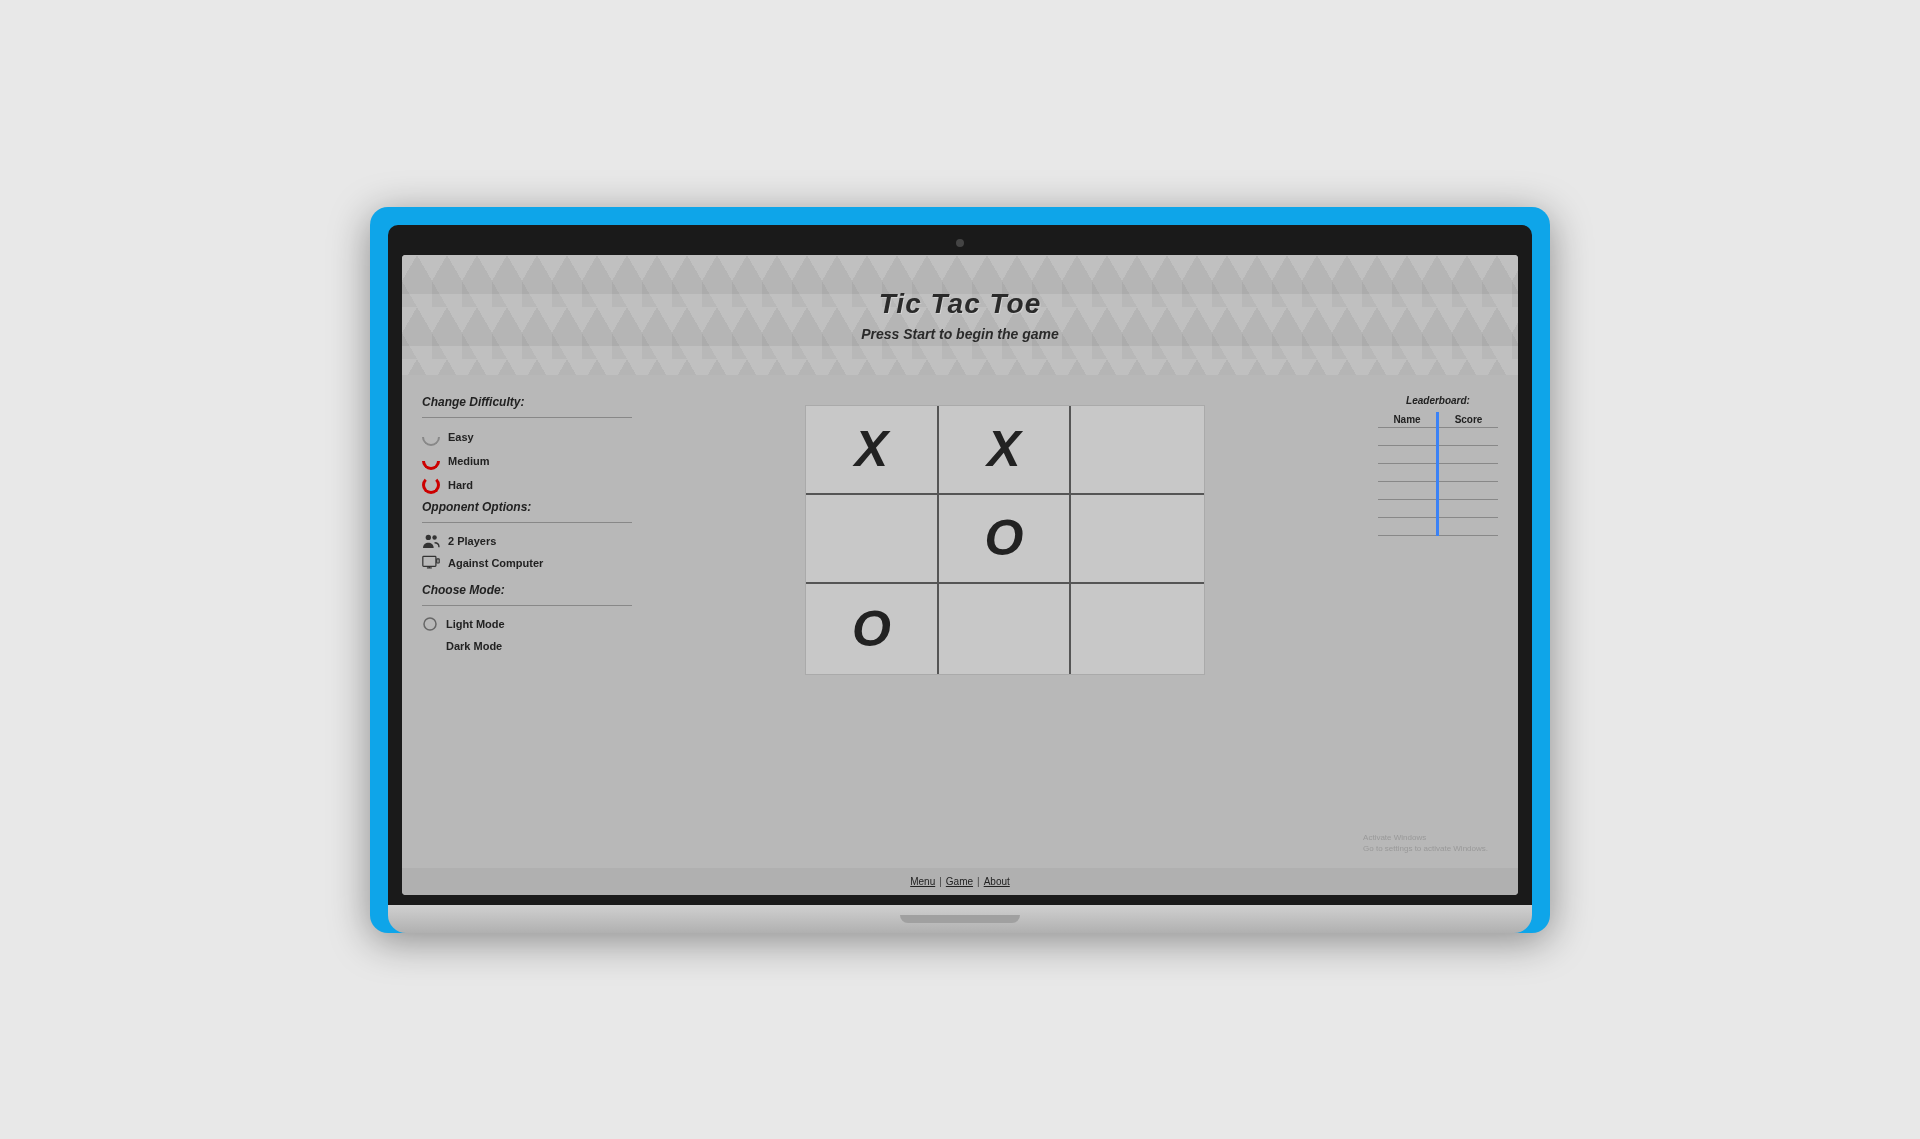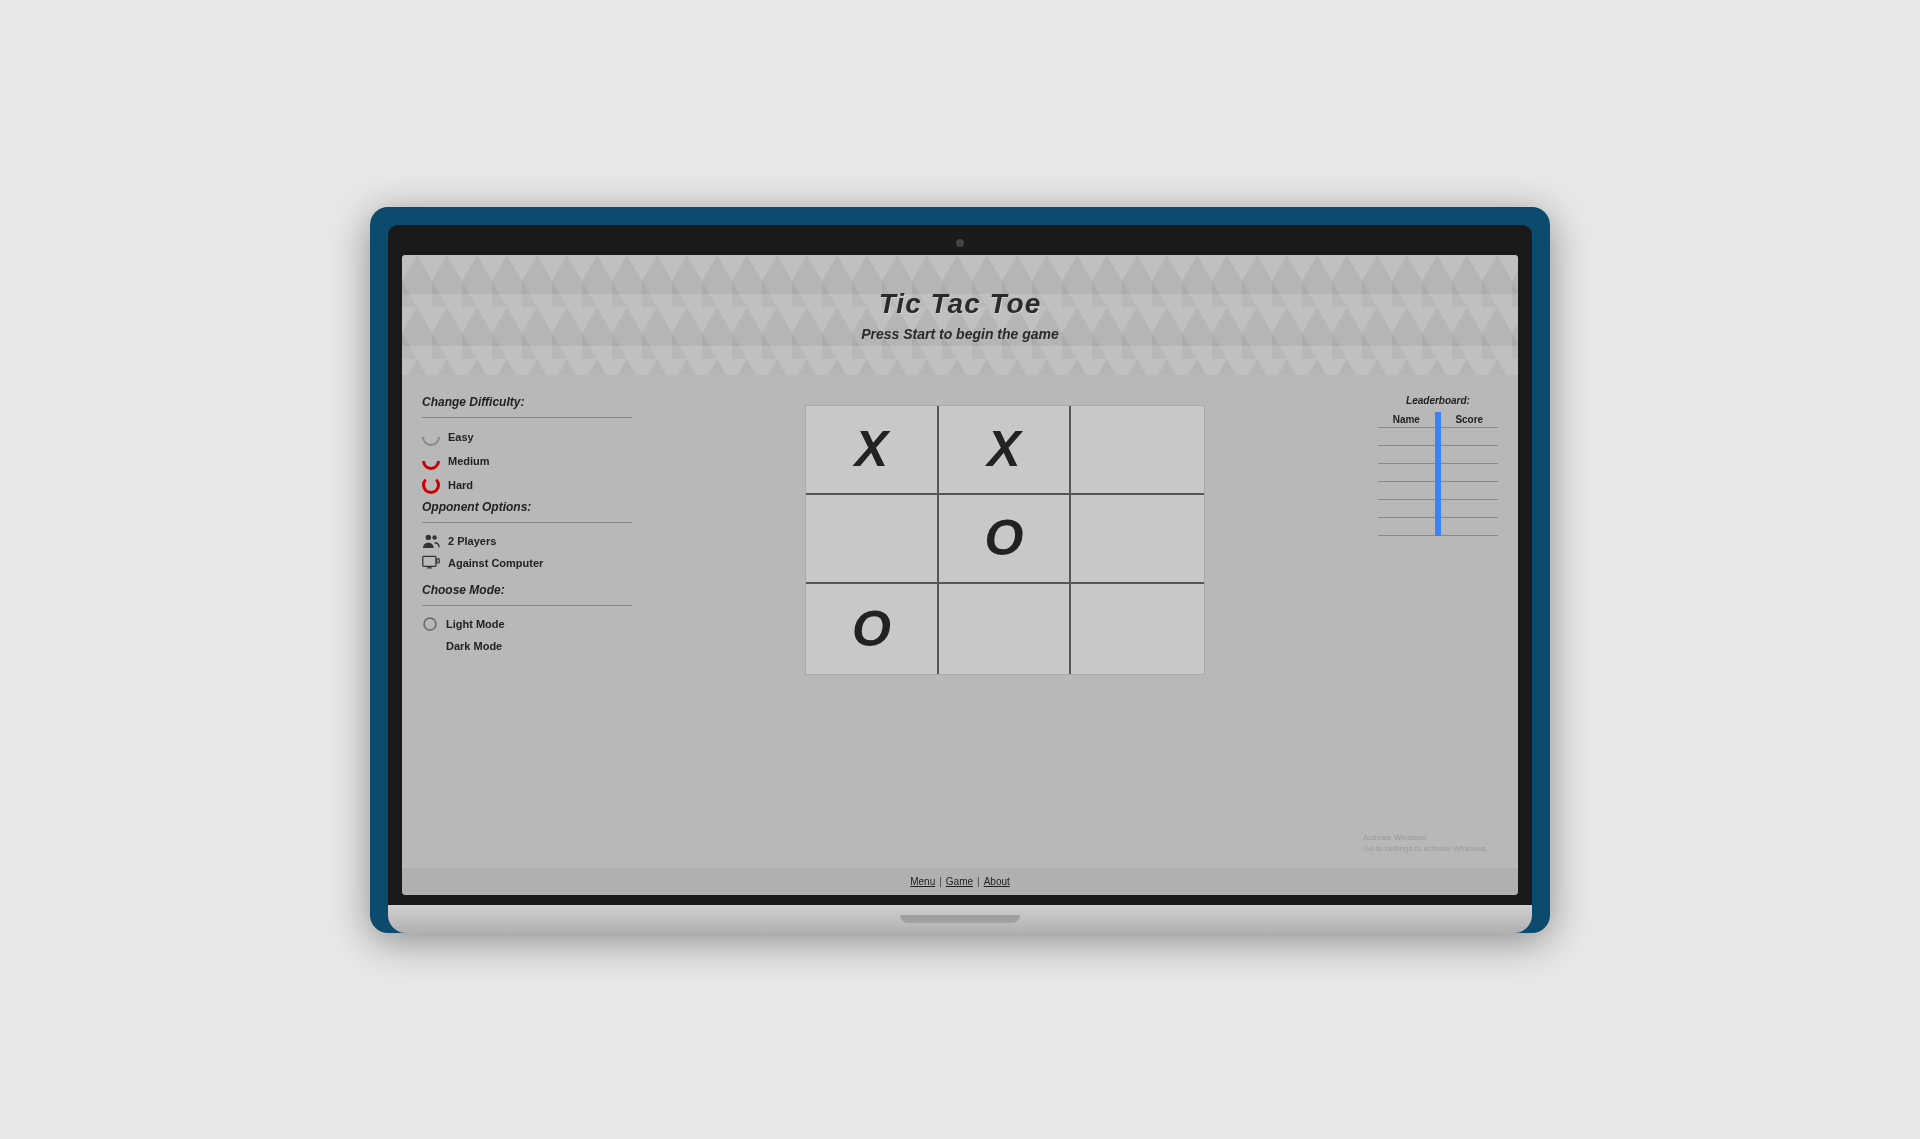--- a/index.html
+++ b/index.html
@@ -7,21 +7,21 @@
       background: #e8e8e8;
       display: flex;
       justify-content: center;
       align-items: center;
       min-height: 100vh;
       font-family: Arial, sans-serif;
     }
 
     .laptop-outer {
       width: 1180px;
-      background: #0c4a6e;
+      background: #0ea5e9;
       border-radius: 18px;
       padding: 18px 18px 0 18px;
       box-shadow: 0 8px 40px rgba(0,0,0,0.4);
       position: relative;
     }
 
     .laptop-screen-bezel {
       background: #1a1a1a;
       border-radius: 10px 10px 0 0;
       padding: 14px 14px 10px 14px;
@@ -303,21 +303,21 @@
     .leaderboard-table td {
       height: 18px;
       border-bottom: 1px solid #888;
       font-size: 9px;
       color: #333;
       text-align: center;
       padding: 1px 4px;
     }
 
     .leaderboard-table .name-col {
-      border-right: 6px solid #3b82f6;
+      border-right: 3px solid #3b82f6;
     }
 
     
     .footer {
       background: #b0b0b0;
       padding: 8px;
       text-align: center;
       display: flex;
       justify-content: space-between;
       align-items: center;

